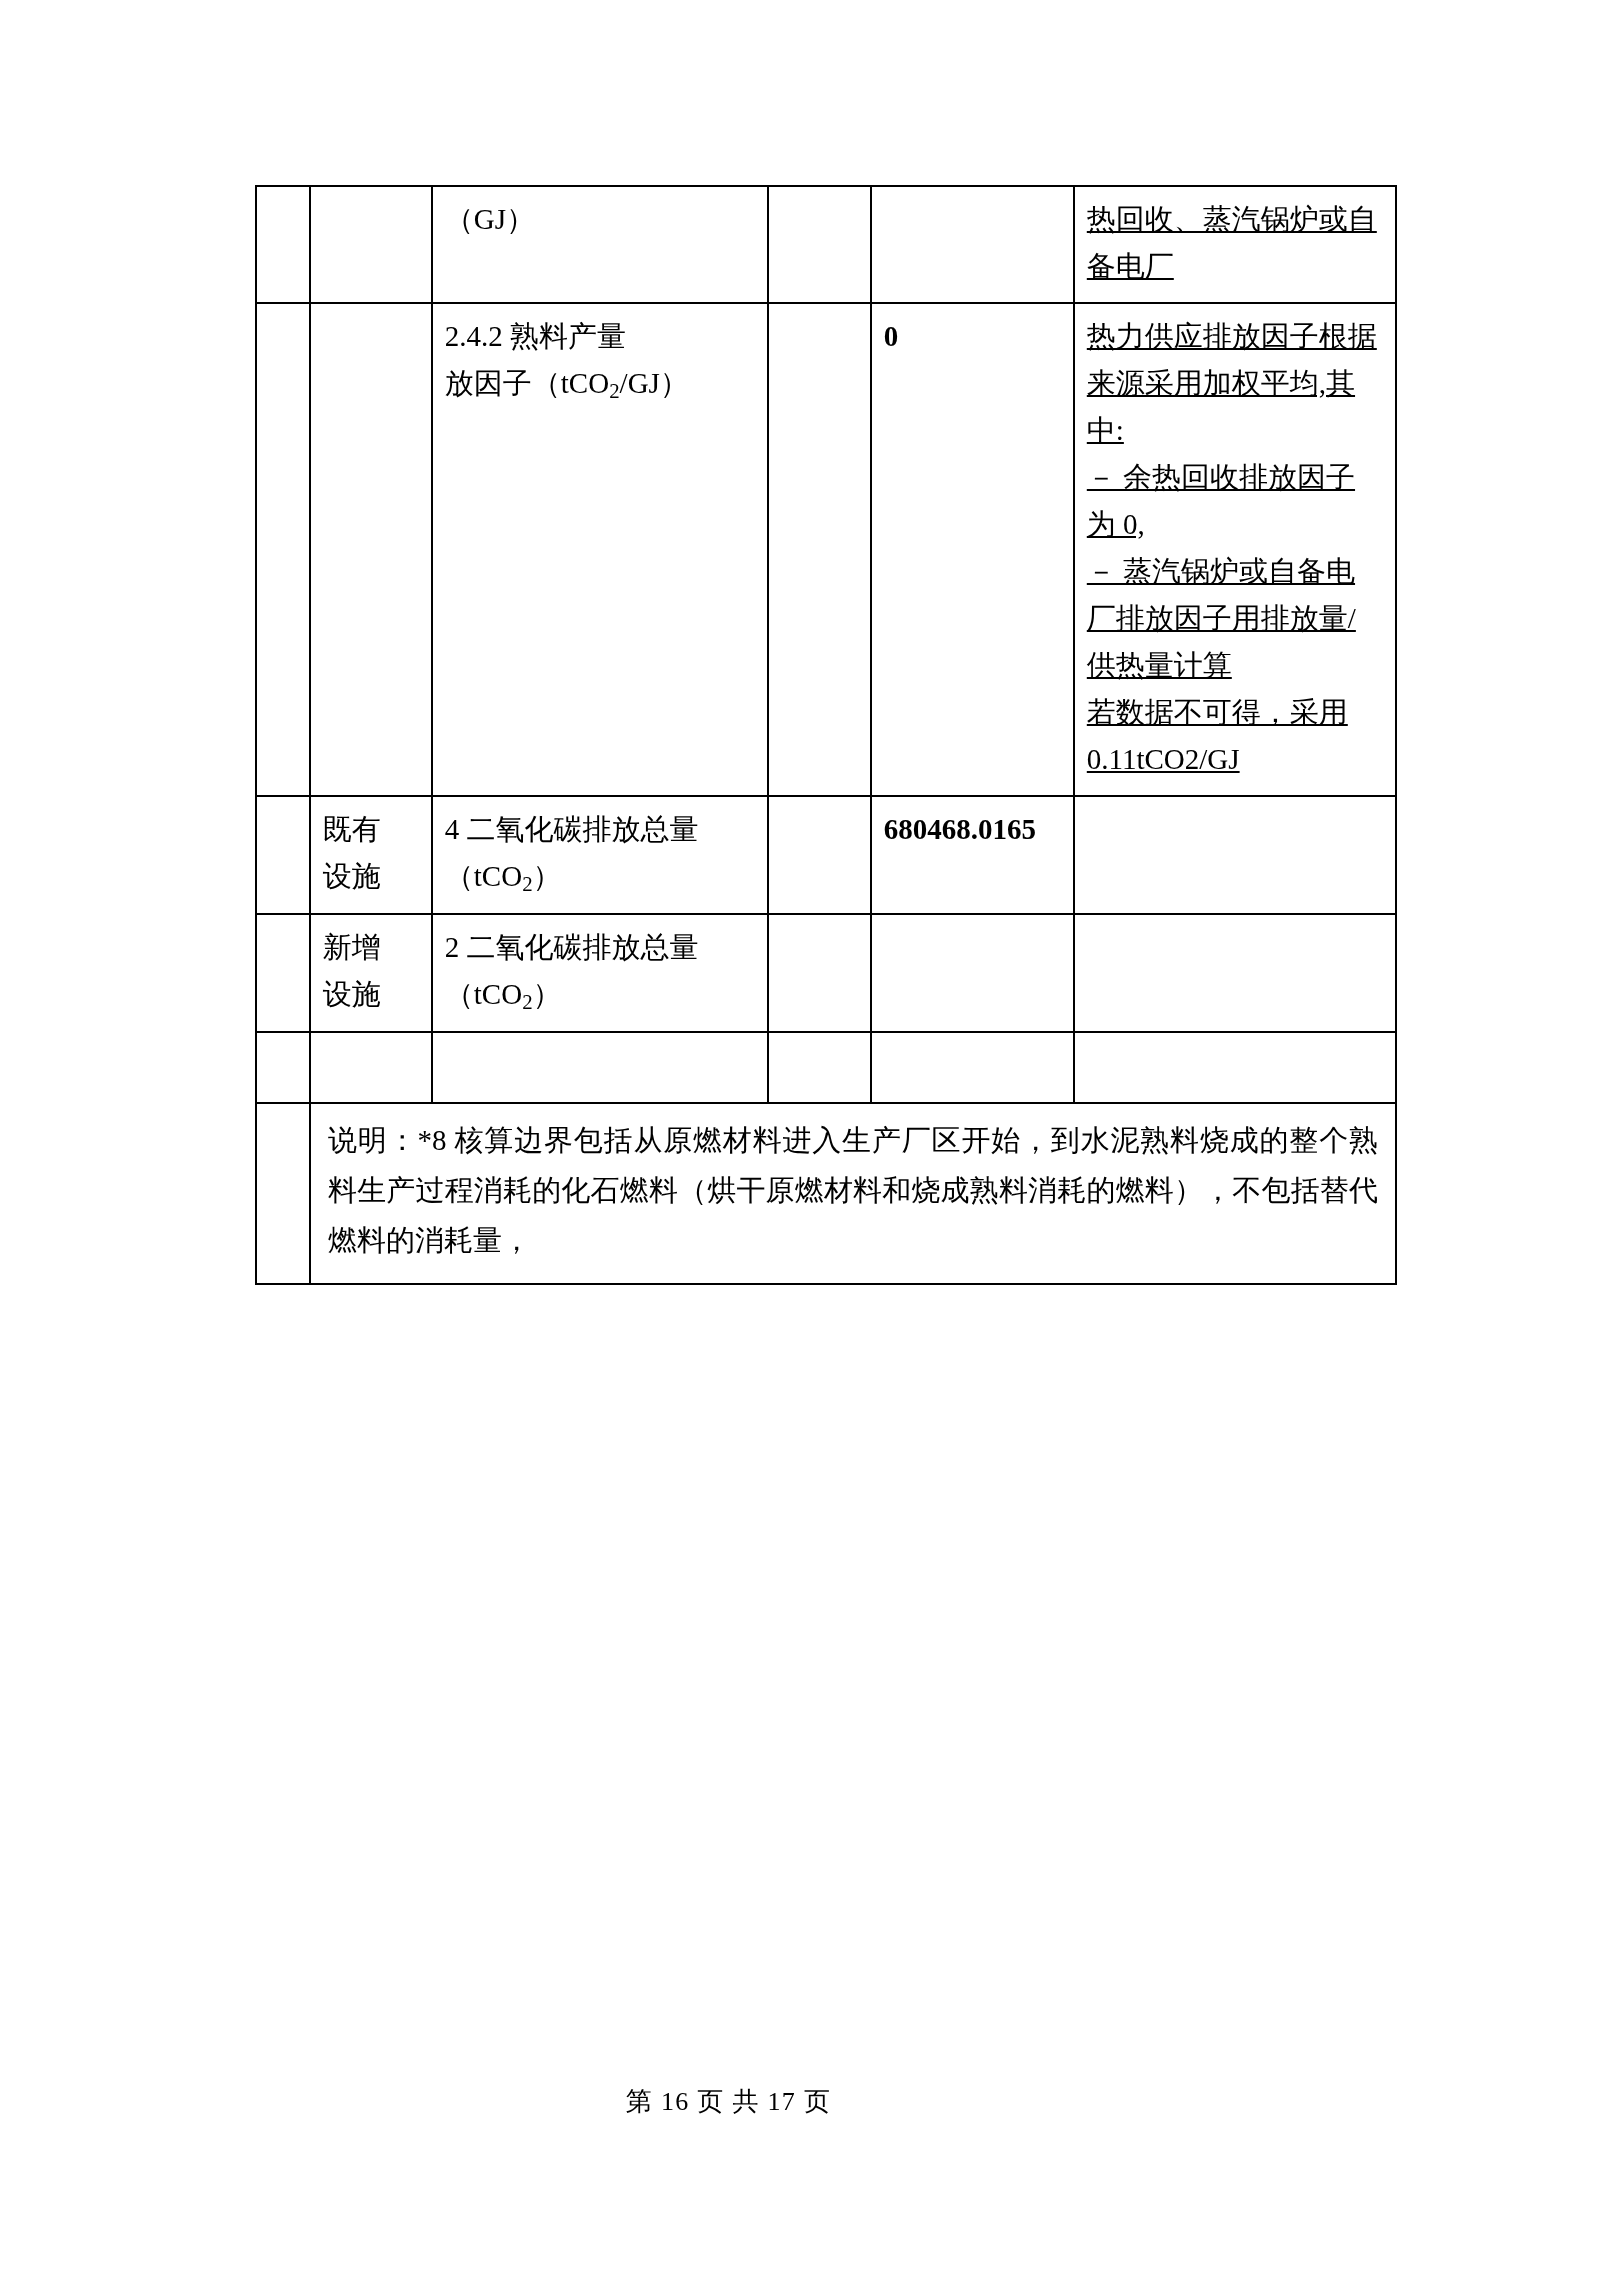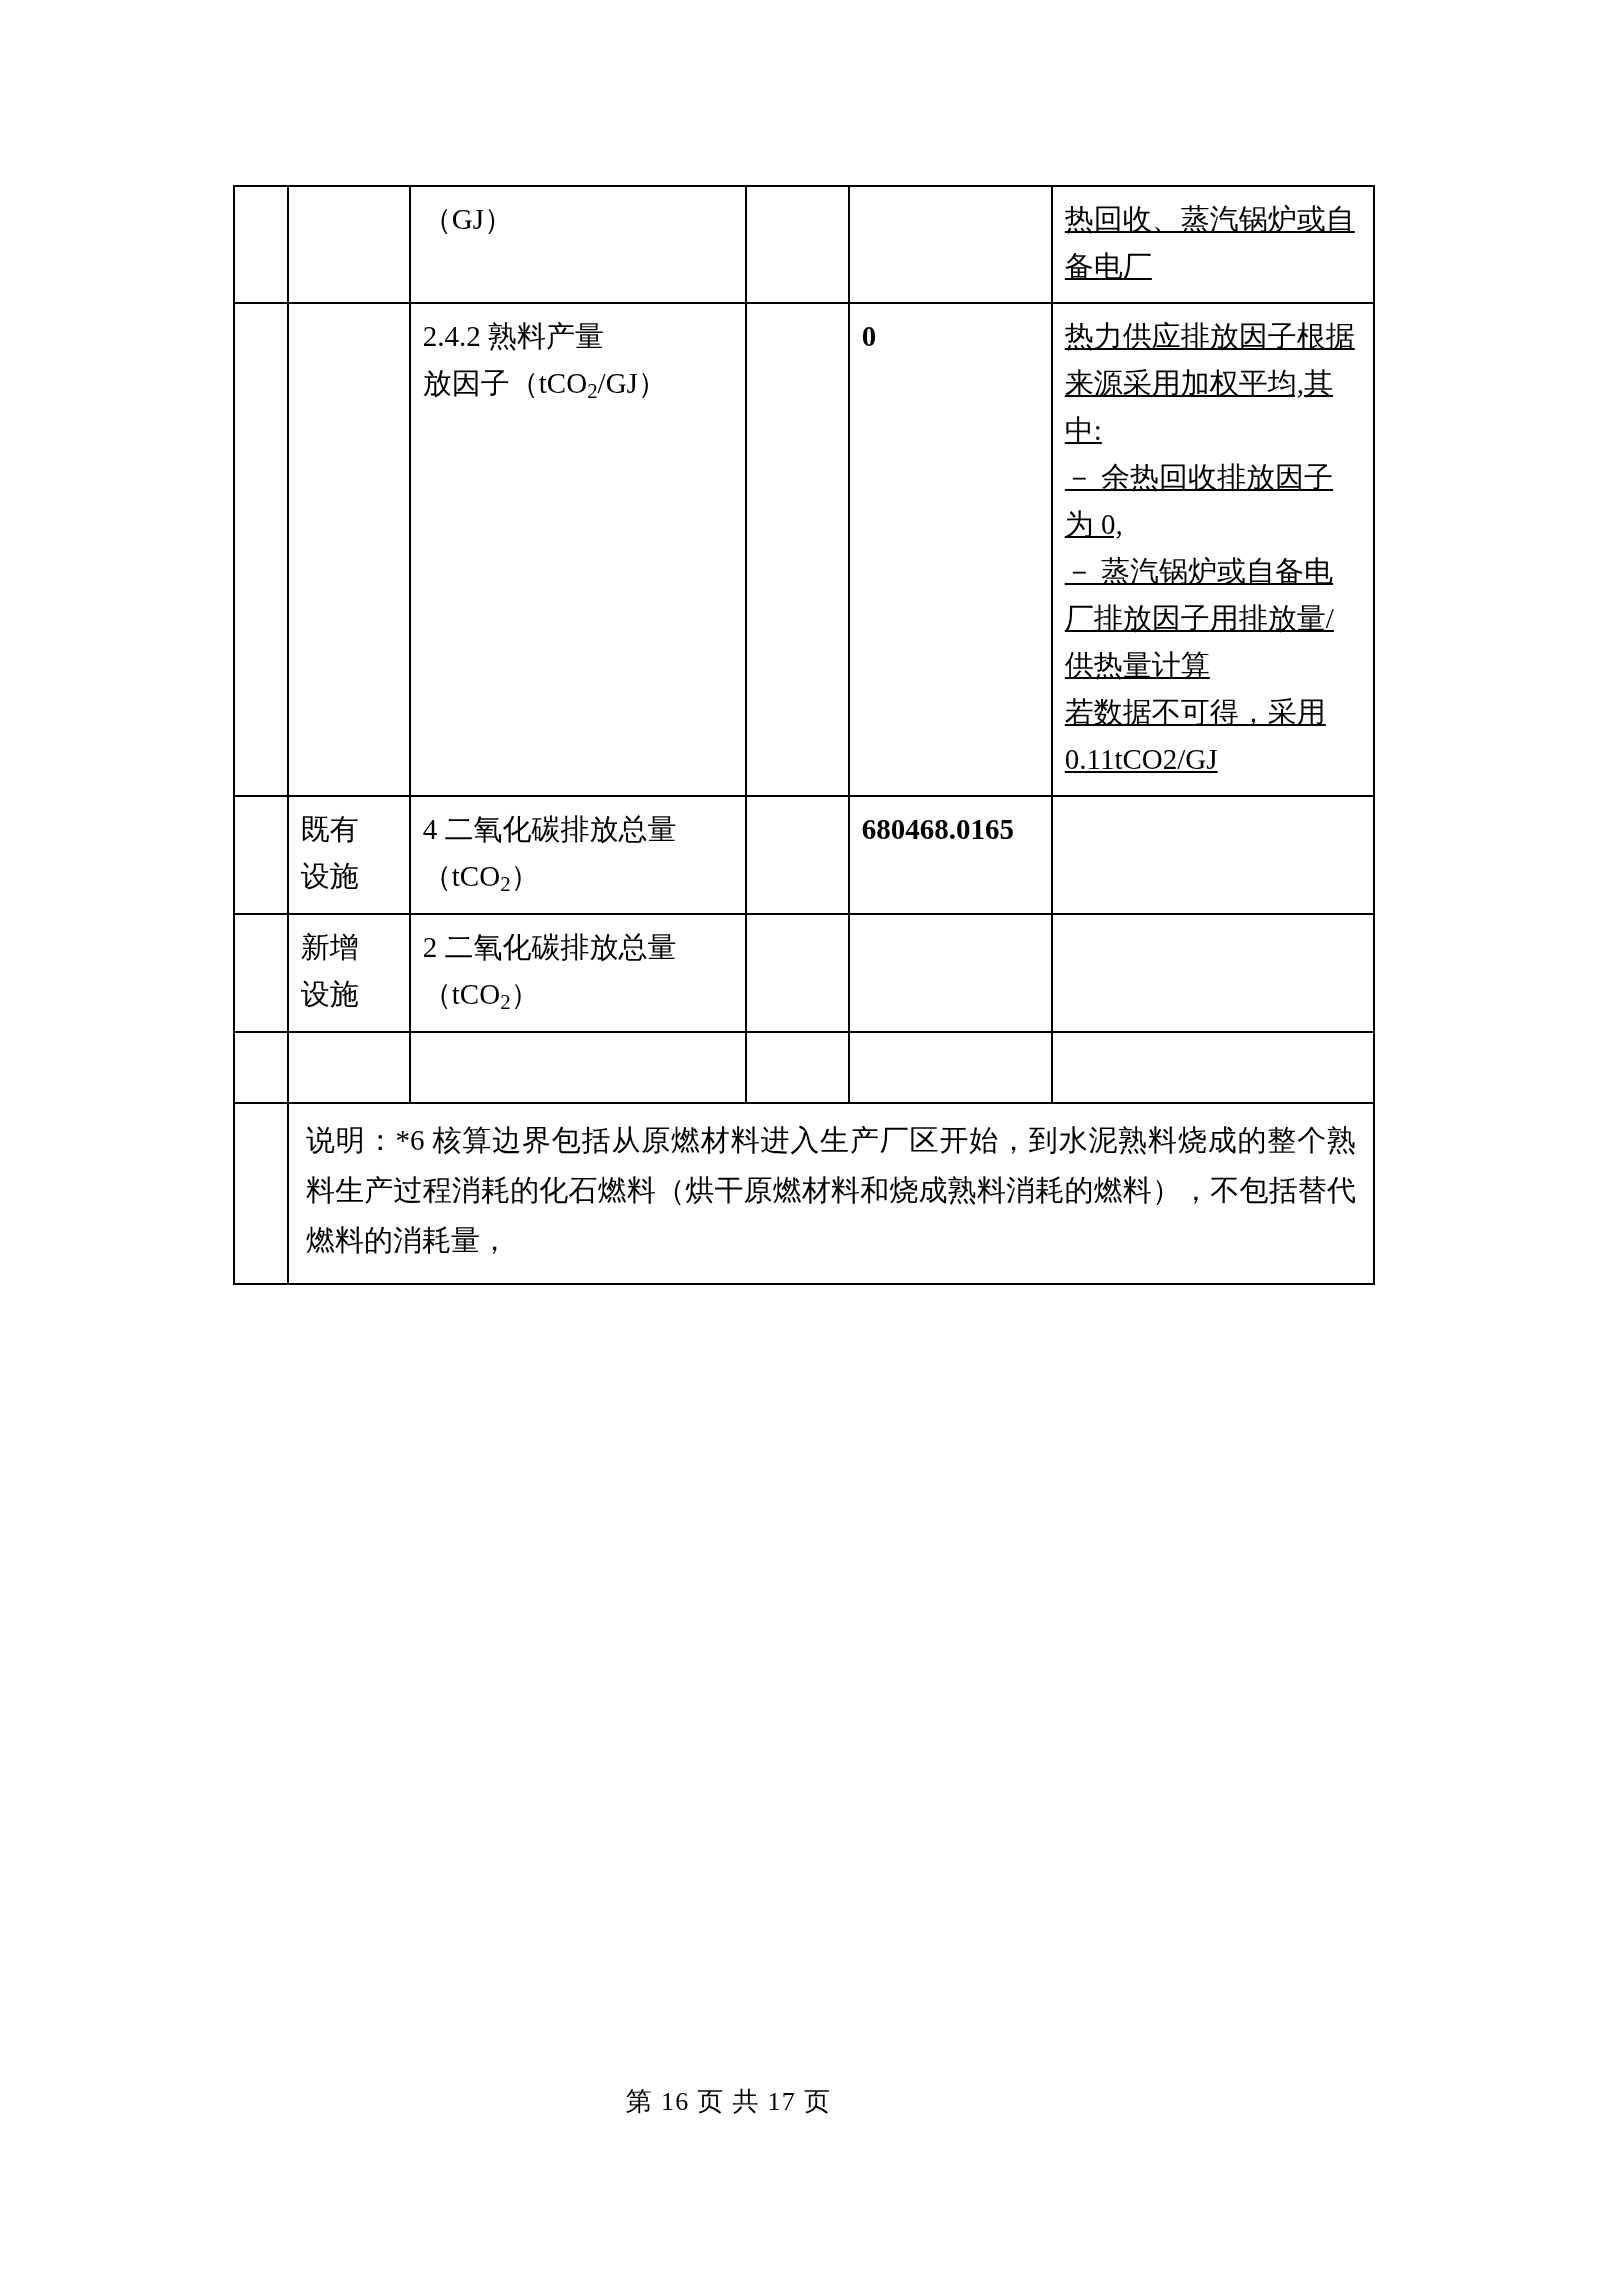--- a/index.html
+++ b/index.html
@@ -16,21 +16,21 @@
   }
   .page {
     position: absolute;
     left: 0; top: 0;
     width: 1623px;
     height: 2295px;
     box-sizing: border-box;
   }
   .doc-table {
     position: absolute;
-    left: 233px;
+    left: 255px;
     top: 185px;
     width: 1140px;
     border-collapse: collapse;
     table-layout: fixed;
     padding-left: 36px;
   }
   .doc-table td {
     border: 2px solid #000000;
     vertical-align: top;
     padding: 9.2px 11.8px 11.8px 11.8px;
@@ -160,21 +160,21 @@
         <td></td>
         <td></td>
         <td></td>
         <td></td>
         <td></td>
         <td></td>
       </tr>
 
       <tr class="full-note">
         <td></td>
-        <td colspan="5" class="cn">说明：*6 核算边界包括从原燃材料进入生产厂区开始，到水泥熟料烧成的整个熟料生产过程消耗的化石燃料（烘干原燃材料和烧成熟料消耗的燃料），不包括替代燃料的消耗量，</td>
+        <td colspan="5" class="cn">说明：*8 核算边界包括从原燃材料进入生产厂区开始，到水泥熟料烧成的整个熟料生产过程消耗的化石燃料（烘干原燃材料和烧成熟料消耗的燃料），不包括替代燃料的消耗量，</td>
       </tr>
 
     </tbody>
   </table>
 
   <div class="footer">第 16 页 共 17 页</div>
 
 </div>
 
 

